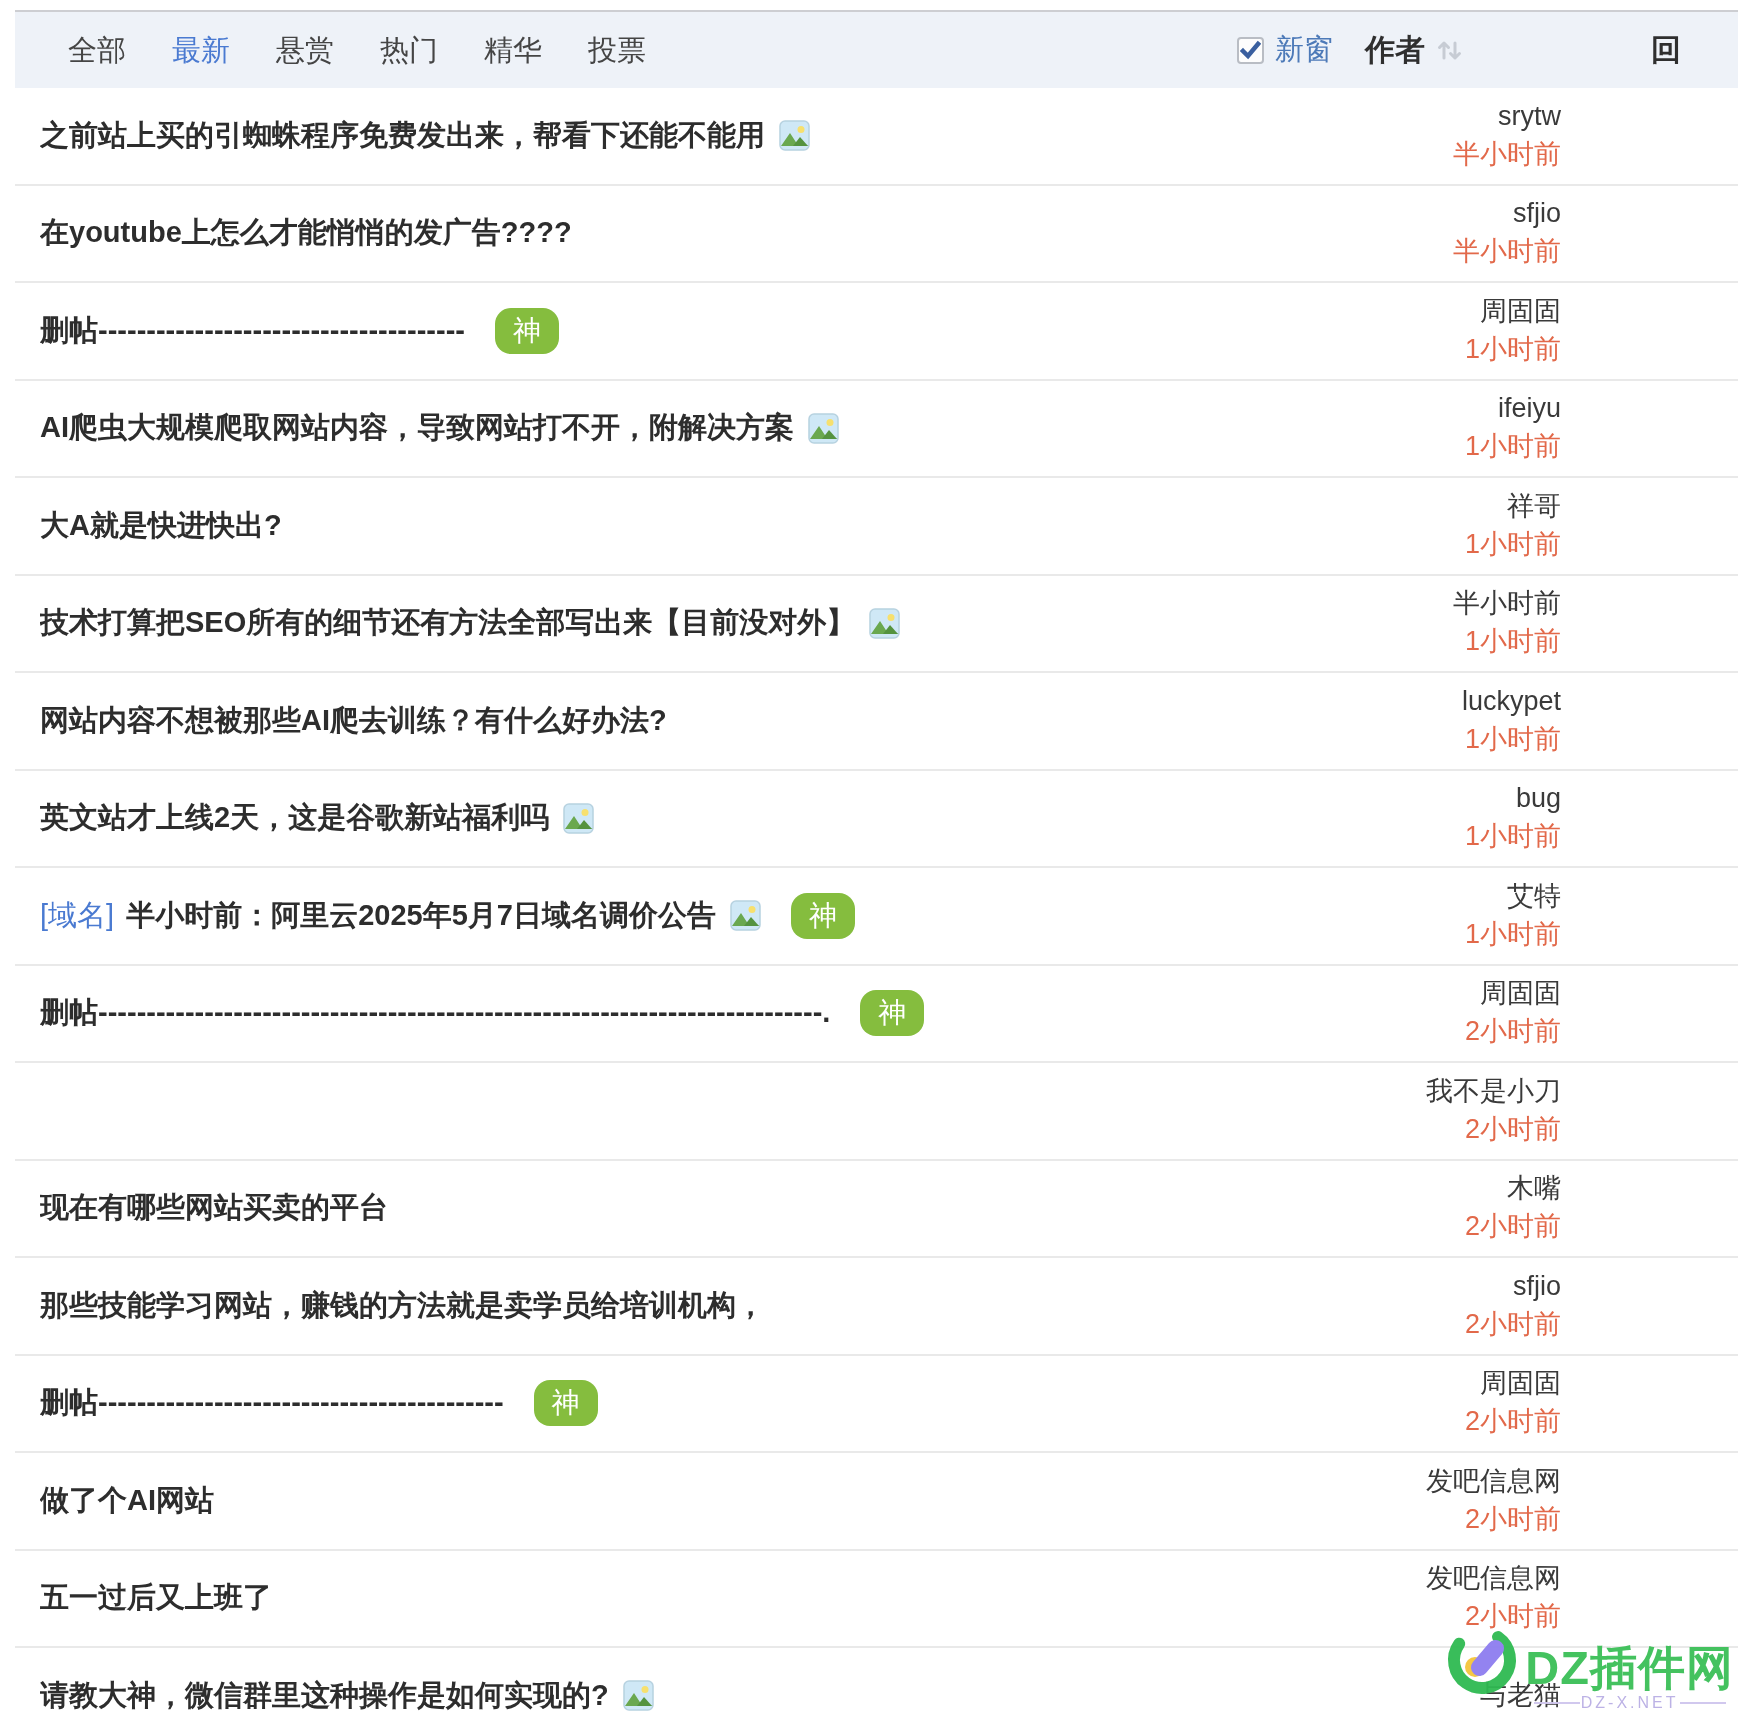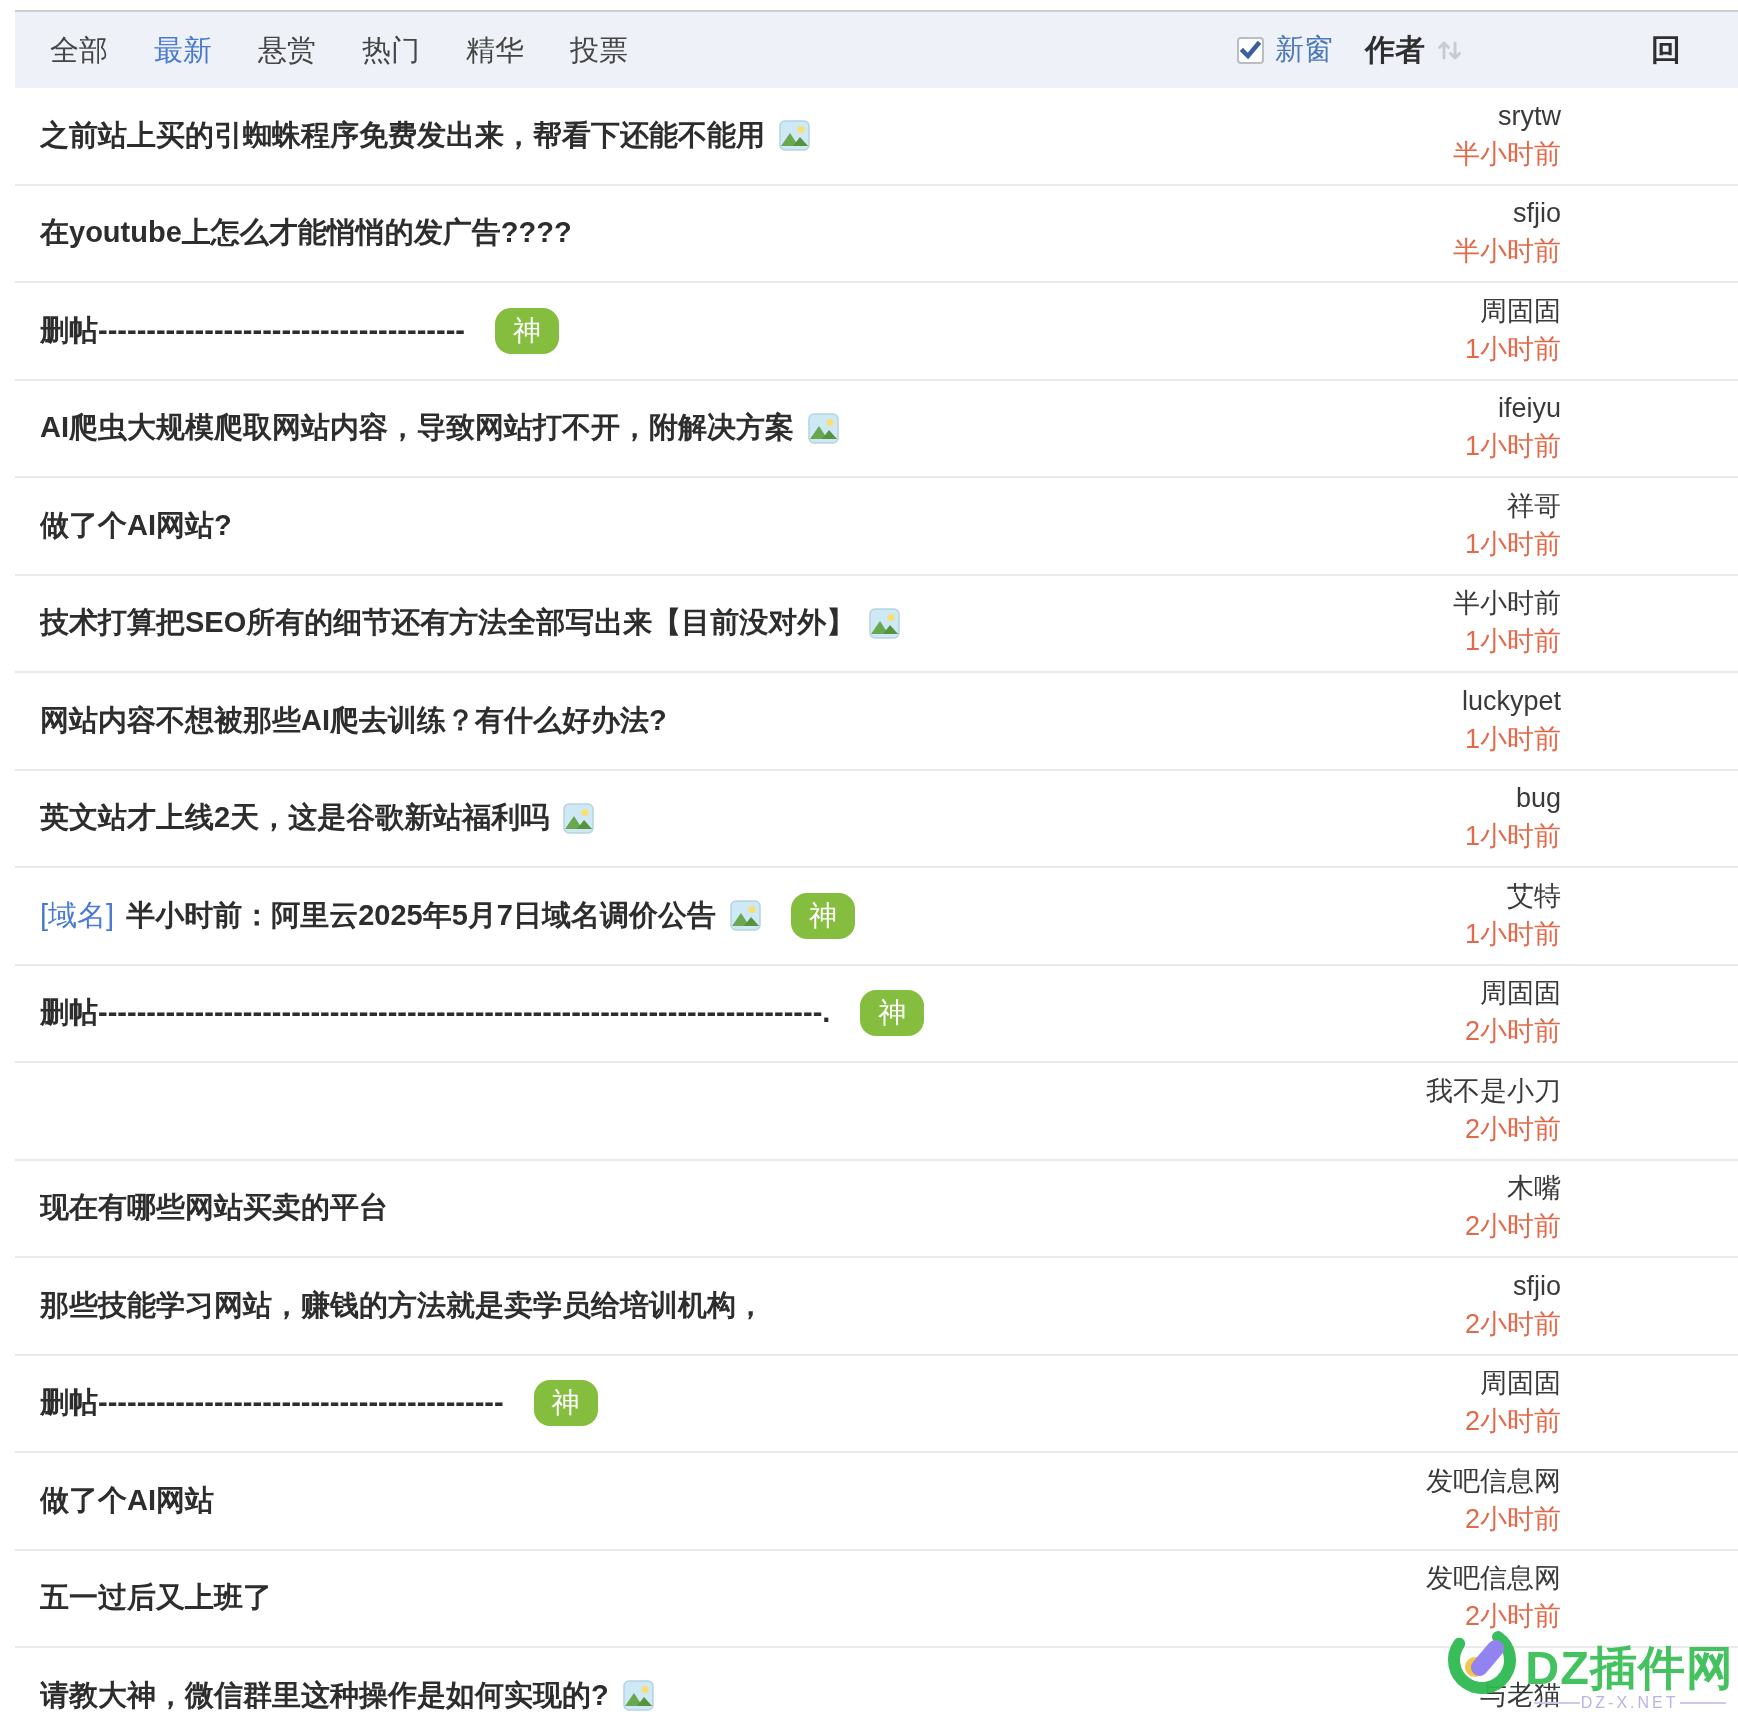--- a/index.html
+++ b/index.html
@@ -7,21 +7,21 @@
     width:1738px;height:1712px;overflow:hidden;position:relative;
     background:#ffffff;
     font-family:"Liberation Sans","DejaVu Sans",sans-serif;
   }
   
   .topbar{
     position:absolute;top:10px;left:15px;right:0;height:78px;
     background:#eef2f8;border-top:2px solid #cdced2;box-sizing:border-box;
     display:flex;align-items:center;
   }
-  .tabs{display:flex;gap:46px;padding-left:35px;font-size:29px;color:#454545;}
+  .tabs{display:flex;gap:46px;padding-left:53px;font-size:29px;color:#454545;}
   .tab{cursor:pointer;line-height:1;}
   .tab.active{color:#4a7ad1;}
   .chk-group{
     position:absolute;left:1222px;top:0;height:100%;
     display:flex;align-items:center;gap:11px;
     color:#4d7ab8;font-size:29px;
   }
   .checkbox{
     width:27px;height:27px;background:#fdfdfd;border:2px solid #b9bdc4;
     border-radius:4px;box-sizing:border-box;display:flex;align-items:center;justify-content:center;
@@ -159,21 +159,21 @@
 
     </div>
     <div class="author-col">
       <span class="author-name">ifeiyu</span>
       <span class="author-time">1小时前</span>
     </div>
   </div>
     <div class="row">
     <div class="title-wrap">
 
-      <span class="title">做了个AI网站?</span>
+      <span class="title">大A就是快进快出?</span>
 
     </div>
     <div class="author-col">
       <span class="author-name">祥哥</span>
       <span class="author-time">1小时前</span>
     </div>
   </div>
     <div class="row">
     <div class="title-wrap">
 

